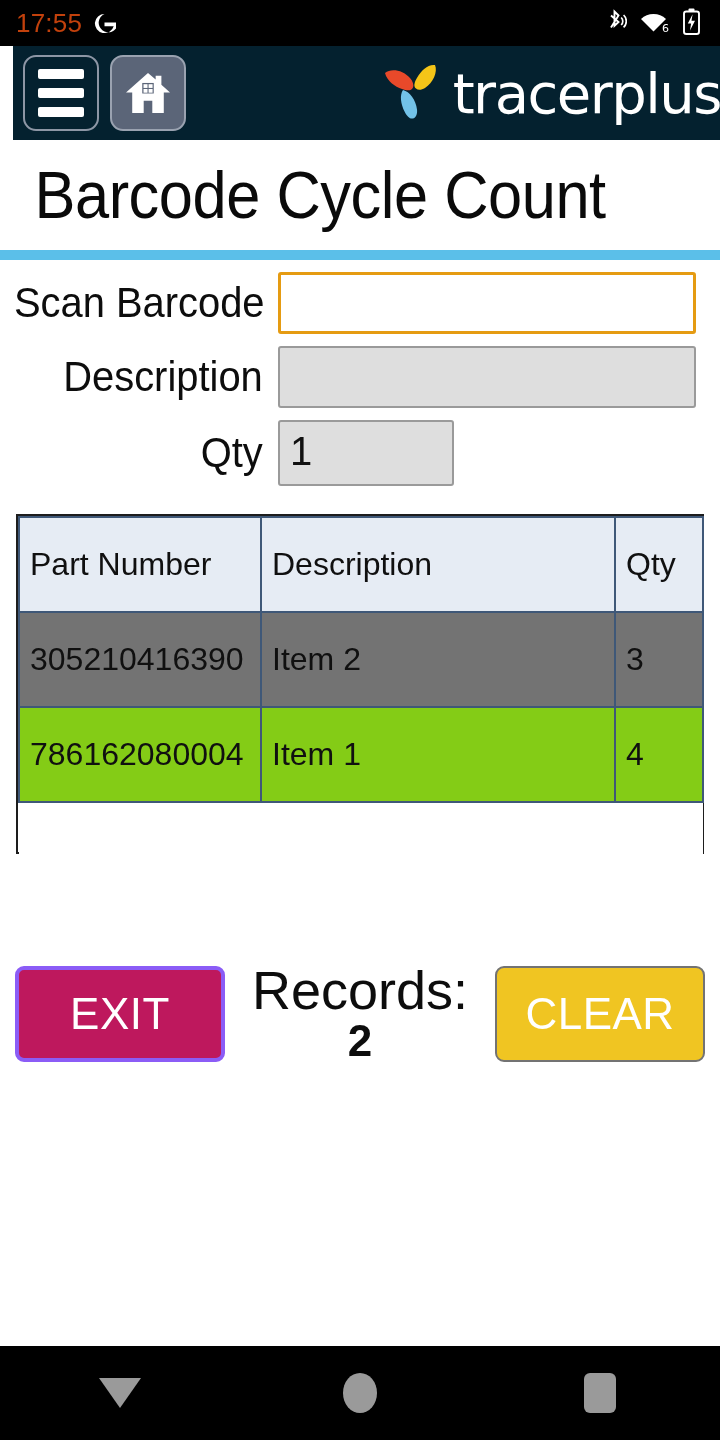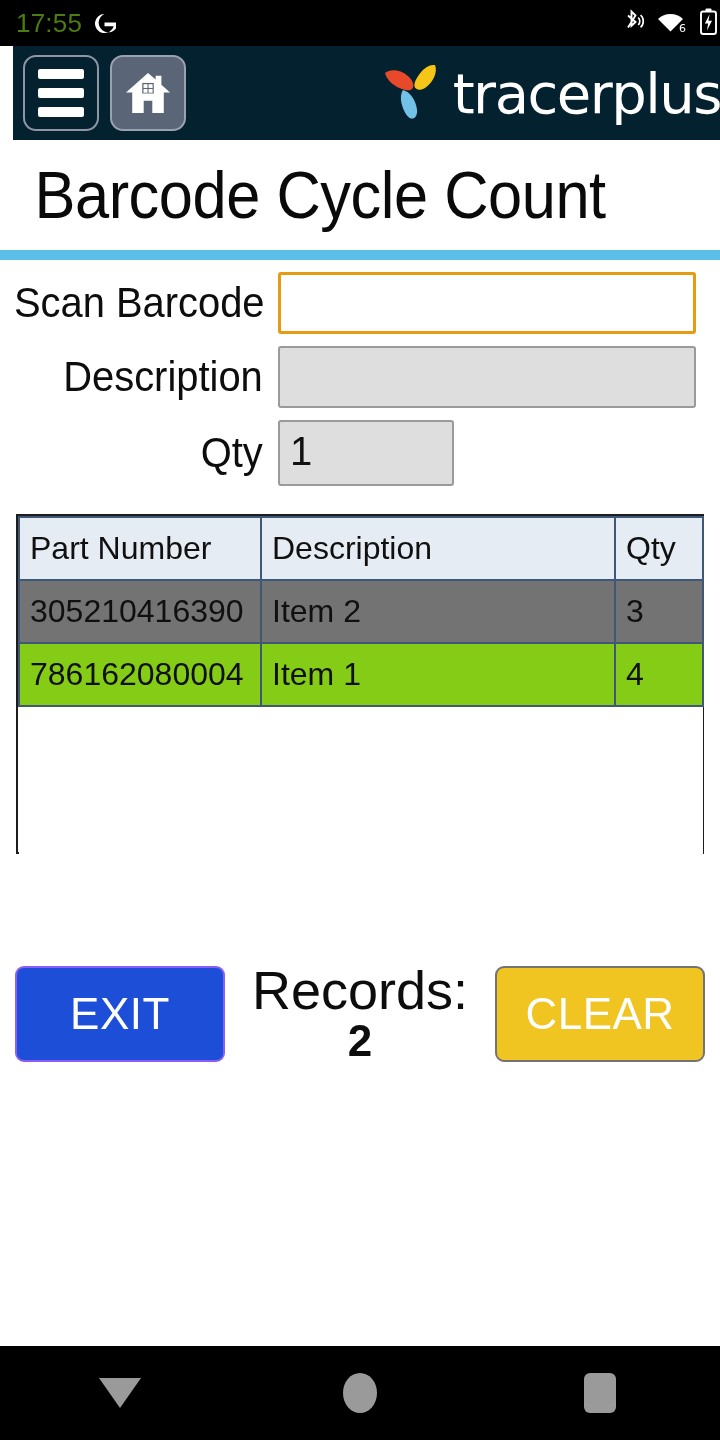--- a/index.html
+++ b/index.html
@@ -7,23 +7,23 @@
     width:720px; height:1440px;
     background:#ffffff;
     font-family:"Liberation Sans", sans-serif;
     overflow:hidden;
   }
   #screen { position:relative; width:720px; height:1440px; background:#ffffff; }
 
   
   .statusbar {
     position:absolute; top:0; left:0; width:720px; height:46px;
-    background:#000000; color:#4d7c0f;
+    background:#000000; color:#c2410c;
     display:flex; align-items:center; justify-content:space-between;
-    padding:0 3px 0 16px;
+    padding:0 20px 0 16px;
   }
   .sb-left { display:flex; align-items:center; gap:11px; }
   .sb-time { font-size:26px; font-weight:400; letter-spacing:0.2px; line-height:1; }
   .g-icon { width:23px; height:23px; display:block; }
   .sb-right { display:flex; align-items:center; gap:13px; }
 
   
   .headerbar {
     position:absolute; top:46px; left:13px; width:720px; height:94px;
     background:#04212f;
@@ -91,21 +91,21 @@
     position:absolute; top:514px; left:16px;
     width:688px; height:340px;
     border:2px solid #1d1d1d; background:#ffffff;
   }
   .grid { width:100%; border-collapse:collapse; table-layout:fixed; }
   .grid col.c1 { width:242px; } .grid col.c2 { width:354px; } .grid col.c3 { width:88px; }
   .grid th, .grid td {
     border:2px solid #3f5878;
     font-family:"Liberation Sans", sans-serif;
     font-size:32px; font-weight:400; color:#101010;
-    text-align:left; padding:0 10px; height:61px; line-height:61px;
+    text-align:left; padding:16px 10px; height:61px; line-height:61px;
     white-space:nowrap; overflow:hidden;
   }
   .grid thead th { background:#e6ecf4; }
   .grid tbody tr.odd td { background:#737373; }
   .grid tbody tr.even td { background:#84cc16; }
   .grid tbody tr.blank td { background:#ffffff; border:none; height:148px; }
 
   
   .timestamp {
     position:absolute; top:882px; left:0; width:720px; text-align:center;
@@ -116,21 +116,21 @@
   
   .action-row {
     position:absolute; top:964px; left:0; width:720px; height:100px;
     display:flex; align-items:center;
   }
   .btn {
     border-radius:9px; display:flex; align-items:center; justify-content:center;
     font-family:"Liberation Sans", sans-serif; font-size:44px; color:#ffffff;
     letter-spacing:0.5px;
   }
-  .btn-exit { width:210px; height:96px; background:#1d4ed8; margin-left:15px; border:2px solid #8b5cf6; }
+  .btn-exit { width:210px; height:96px; background:#be185d; margin-left:15px; border:4px solid #8b5cf6; }
   .btn-clear { width:210px; height:96px; background:#f0c522; margin-left:auto; margin-right:15px; border:2px solid #737373; }
 
   .records-box {
     flex:1; text-align:center;
     font-family:"Liberation Sans Narrow","Liberation Sans", sans-serif;
     color:#0d0d0d;
   }
   .rec-label { font-size:54px; line-height:1.02; font-weight:400; }
   .rec-count { font-size:44px; font-weight:700; line-height:1.05; }
 

